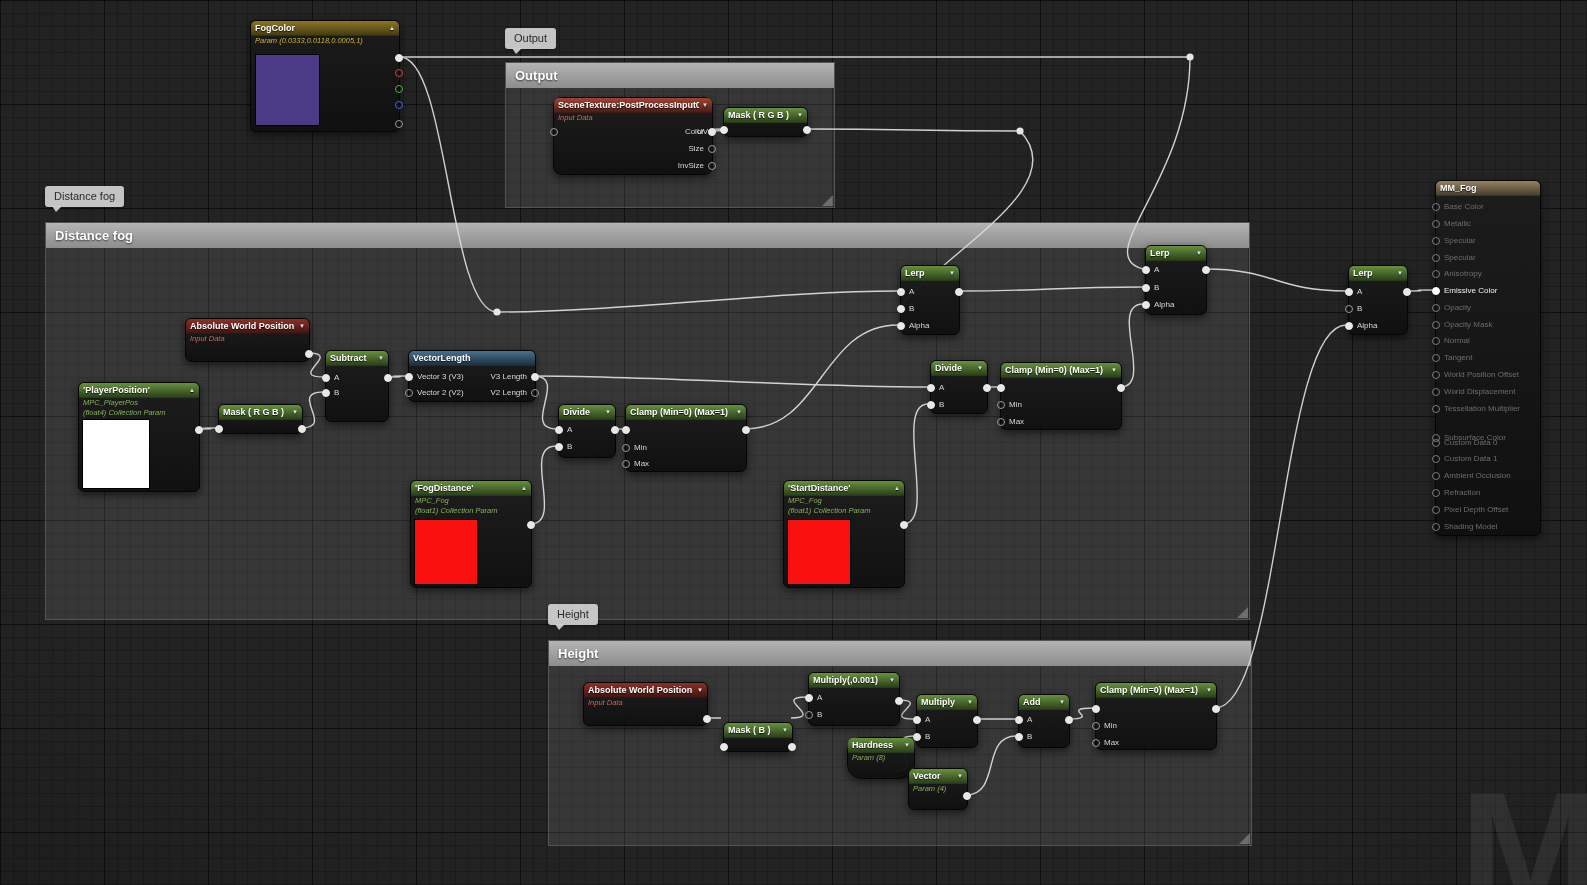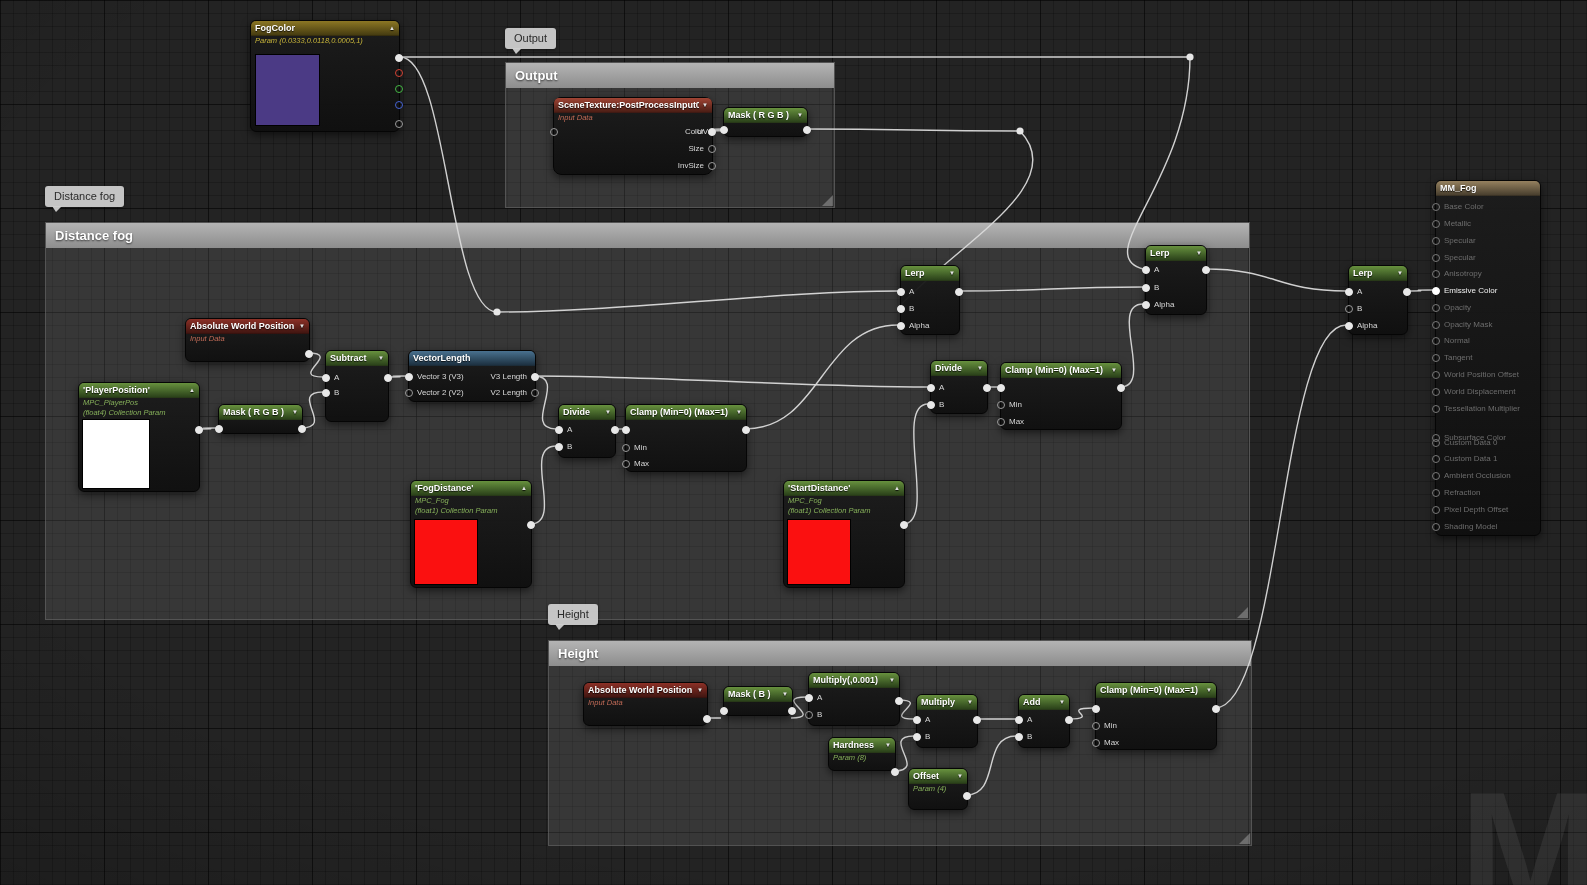--- a/index.html
+++ b/index.html
@@ -494,21 +494,21 @@
       <div class="node darkred" style="left: 583px; top: 682px; width: 125px; height: 44px;">
         <div class="ntitle">
           <span class="ntext">Absolute World Position</span>
           <span class="narrow">▼</span>
         </div>
         <div class="nsub" style="color: rgb(192, 106, 86);">Input Data</div>
         <div class="prow out" style="top: 31px;">
           <span class="pin" style="border-color: rgb(232, 232, 232); background: rgb(232, 232, 232);"></span>
         </div>
       </div>
-      <div class="node green" style="left: 723px; top: 686px; width: 70px; height: 30px;">
+      <div class="node green" style="left: 723px; top: 722px; width: 70px; height: 30px;">
         <div class="ntitle">
           <span class="ntext">Mask ( B )</span>
           <span class="narrow">▼</span>
         </div>
         <div class="prow in" style="top: 19px;">
           <span class="pin" style="border-color: rgb(232, 232, 232); background: rgb(232, 232, 232);"></span>
         </div>
         <div class="prow out" style="top: 19px;">
           <span class="pin" style="border-color: rgb(232, 232, 232); background: rgb(232, 232, 232);"></span>
         </div>
@@ -540,33 +540,33 @@
           <span class="plabel">A</span>
         </div>
         <div class="prow in" style="top: 37px;">
           <span class="pin" style="border-color: rgb(232, 232, 232); background: rgb(232, 232, 232);"></span>
           <span class="plabel">B</span>
         </div>
         <div class="prow out" style="top: 20px;">
           <span class="pin" style="border-color: rgb(232, 232, 232); background: rgb(232, 232, 232);"></span>
         </div>
       </div>
-      <div class="node green" style="left: 828px; top: 737px; width: 68px; height: 34px;">
+      <div class="node green" style="left: 847px; top: 737px; width: 68px; height: 42px; border-radius: 14px;">
         <div class="ntitle">
           <span class="ntext">Hardness</span>
           <span class="narrow">▼</span>
         </div>
         <div class="nsub" style="color: rgb(134, 176, 90);">Param (8)</div>
         <div class="prow out" style="top: 29px;">
           <span class="pin" style="border-color: rgb(232, 232, 232); background: rgb(232, 232, 232);"></span>
         </div>
       </div>
       <div class="node green" style="left: 908px; top: 768px; width: 60px; height: 42px;">
         <div class="ntitle">
-          <span class="ntext">Offset</span>
+          <span class="ntext">Vector</span>
           <span class="narrow">▼</span>
         </div>
         <div class="nsub" style="color: rgb(134, 176, 90);">Param (4)</div>
         <div class="prow out" style="top: 22px;">
           <span class="pin" style="border-color: rgb(232, 232, 232); background: rgb(232, 232, 232);"></span>
         </div>
       </div>
       <div class="node green" style="left: 1018px; top: 694px; width: 52px; height: 54px;">
         <div class="ntitle">
           <span class="ntext">Add</span>

